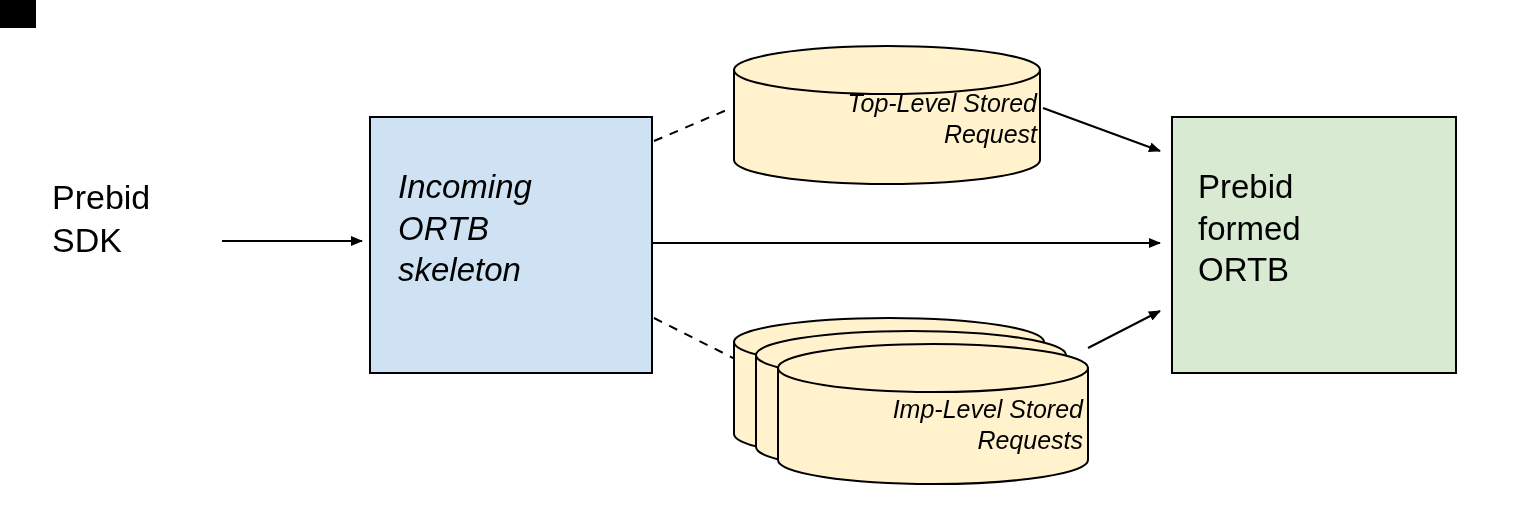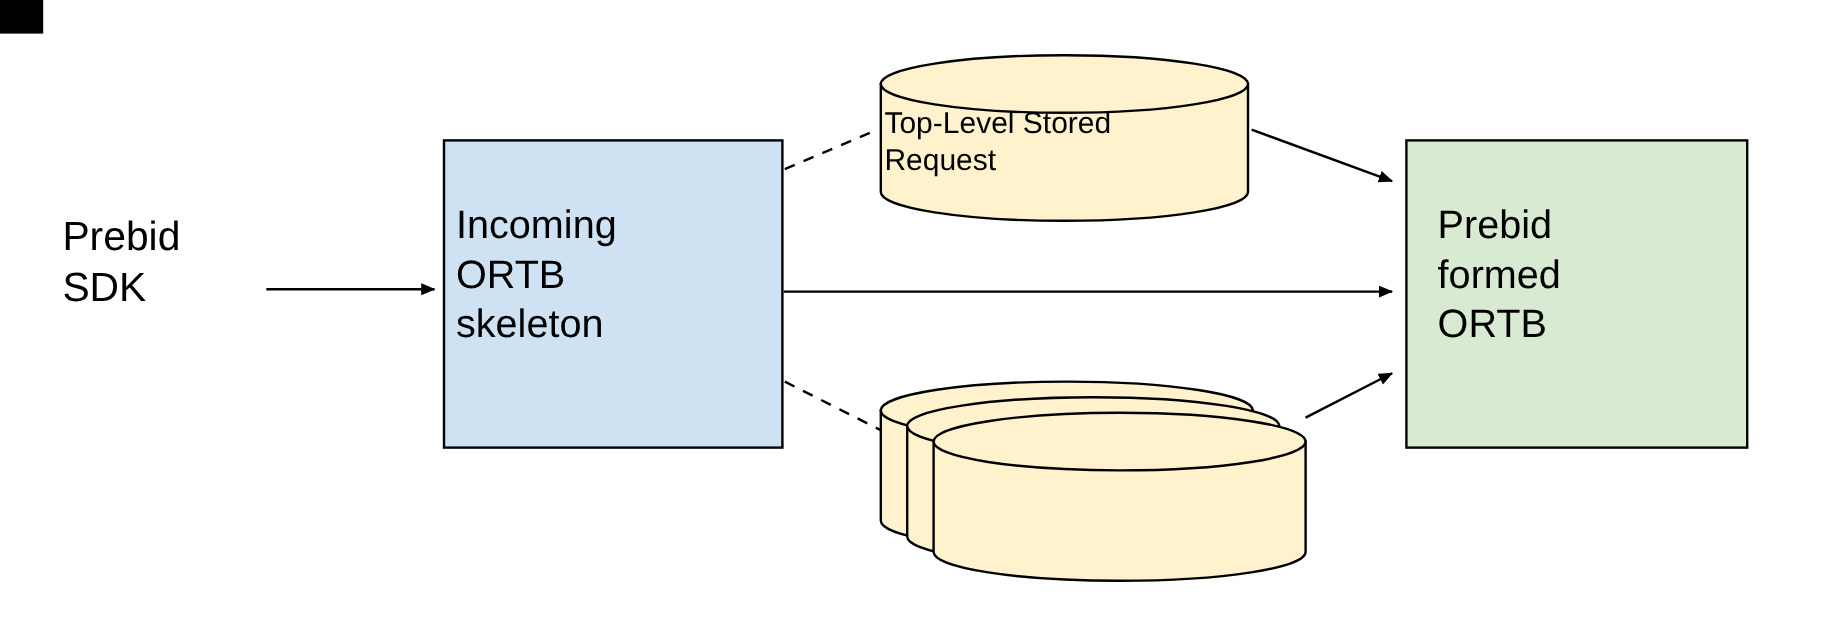--- a/index.html
+++ b/index.html
@@ -4,21 +4,21 @@
 <style>
   html,body{margin:0;padding:0;background:#ffffff;}
   .canvas{
     position:relative;width:1532px;height:514px;background:#ffffff;
     font-family:"Liberation Sans",sans-serif;color:#000;overflow:hidden;
   }
   .canvas > svg{position:absolute;left:0;top:0;}
   .label{position:absolute;white-space:pre-line;}
   .side-label{font-size:34px;line-height:1.25;}
   .node-label{font-size:33px;line-height:1.26;}
-  .cyl-label{font-size:25px;line-height:1.25;text-align:left;}
+  .cyl-label{font-size:25px;line-height:1.25;text-align:right;font-style:italic;}
   .shape{stroke:#000;stroke-width:2;}
   .edge{stroke:#000;stroke-width:2;fill:none;}
   .edge.dashed{stroke-dasharray:9 8;}
 </style>
 </head>
 <body>
 
 <div class="canvas">
 
   <svg width="1532" height="514" viewBox="0 0 1532 514">
@@ -59,25 +59,27 @@
       <path class="shape" d="M778,368 L778,460 A155,24 0 0 0 1088,460 L1088,368 Z" fill="#fff2cc"></path>
       <ellipse class="shape" cx="933" cy="368" rx="155" ry="24" fill="#fff2cc"></ellipse>
     </g>
 
     <line class="edge" x1="1088" y1="348" x2="1160" y2="311" marker-end="url(#arrow)"></line>
   </svg>
 
   <div class="label side-label" style="left:52px; top:176px;">Prebid
 SDK</div>
 
-  <div class="label node-label" style="left:380px; top:166px;">Incoming
+  <div class="label node-label" style="left:398px; top:166px;font-style:italic;">Incoming
 ORTB
 skeleton</div>
 
   <div class="label cyl-label" style="left:737px; top:88px; width:300px;">Top-Level Stored
 Request</div>
 
+  <div class="label cyl-label" style="left:783px; top:394px; width:300px;">Imp-Level Stored
+Requests</div>
 
   <div class="label node-label" style="left:1198px; top:166px;">Prebid
 formed
 ORTB</div>
 
 </div>
 
 </body></html>

